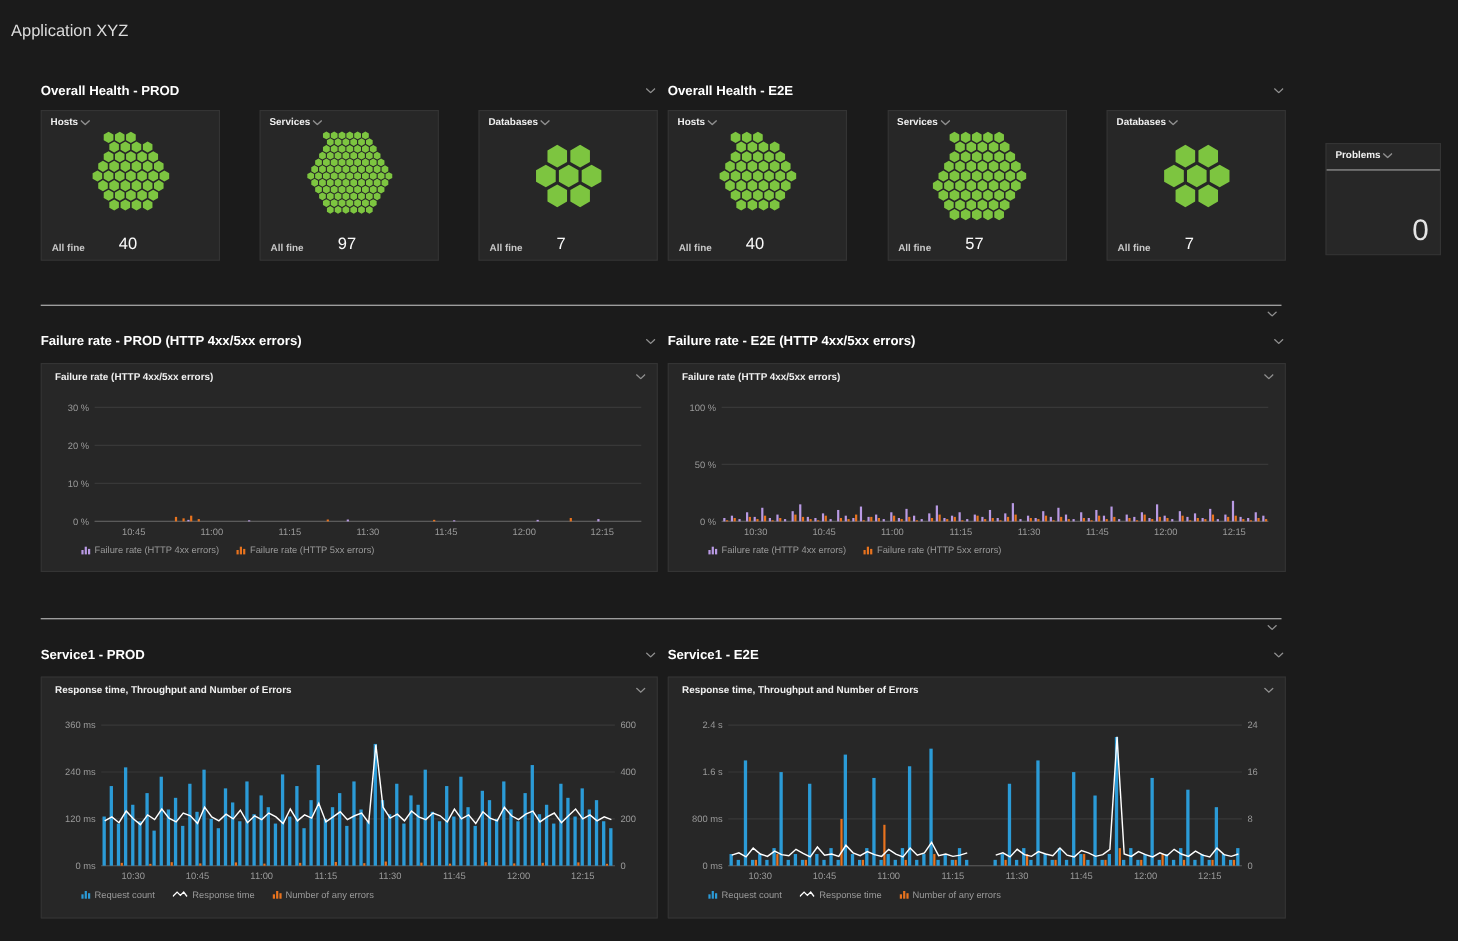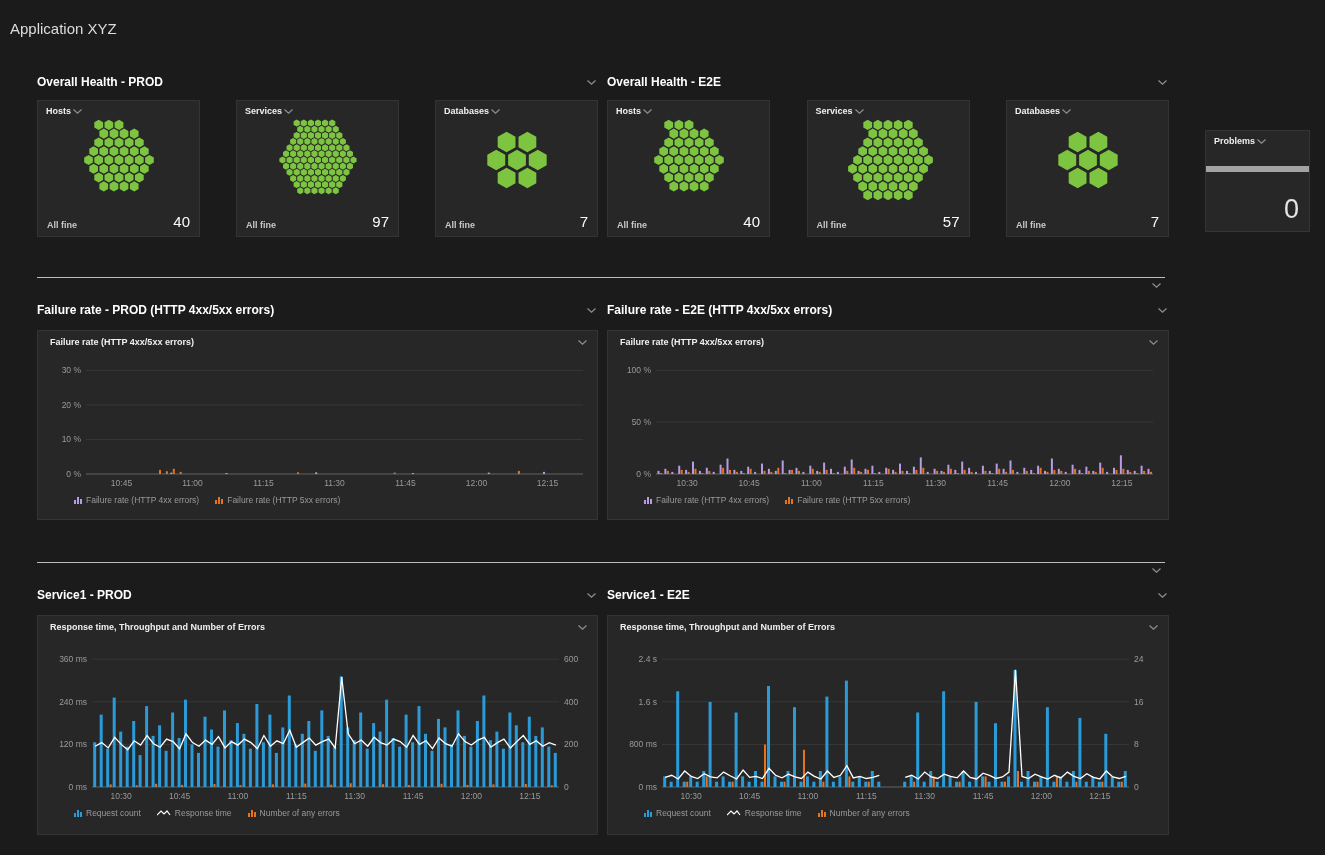--- a/index.html
+++ b/index.html
@@ -9,26 +9,26 @@
   .page-title{left:10px;top:20px;font-size:15px;color:#dcdcdc;}
   .sec-hdr{display:flex;justify-content:space-between;align-items:center;
            font-size:12px;font-weight:bold;color:#fff;height:18px;}
   .chev{display:inline-flex;align-items:center;cursor:pointer;padding:2px;}
   .tiles-row{display:flex;justify-content:space-between;}
   .tile{background:#272727;border:1px solid #343434;box-sizing:border-box;
         display:flex;flex-direction:column;width:163px;height:137px;cursor:pointer;}
   .tile-hd{display:flex;justify-content:flex-start;align-items:center;
            padding:5px 7px 2px 8px;font-size:9px;font-weight:bold;color:#f0f0f0;}
   .hexsvg{align-self:center;flex:0 0 auto;margin-top:1px;}
-  .tile-ft{display:flex;justify-content:space-between;align-items:flex-end;
+  .tile-ft{display:flex;justify-content:flex-start;align-items:flex-end;
            padding:0 9px 6px 9px;margin-top:auto;gap:31px;}
   .all-fine{font-size:9px;font-weight:600;color:#c8c8c8;}
   .count{font-size:15px;color:#fafafa;}
   .problems-tile{width:105px;height:102px;}
-  .problems-hd{border-bottom:6px solid #a3a3a3;padding-bottom:20px;}
+  .problems-hd{border-bottom:1px solid #a3a3a3;padding-bottom:8px;}
   .problems-count{margin-top:auto;text-align:right;padding:0 10px 6px 0;
                   font-size:27px;color:#e4e4e4;}
   .divider{height:1px;background:#bdbdbd;}
   .chart-tile{background:#272727;border:1px solid #343434;box-sizing:border-box;
               display:flex;flex-direction:column;cursor:pointer;}
   .chart-hd{display:flex;justify-content:space-between;align-items:center;
             padding:6px 8px 3px 12px;font-size:9px;font-weight:bold;color:#f0f0f0;}
   svg text{font-family:"Liberation Sans",sans-serif;}
   .legend{display:flex;align-items:center;gap:16px;padding:3px 0 0 36px;
           font-size:8.5px;color:#9a9a9a;}

